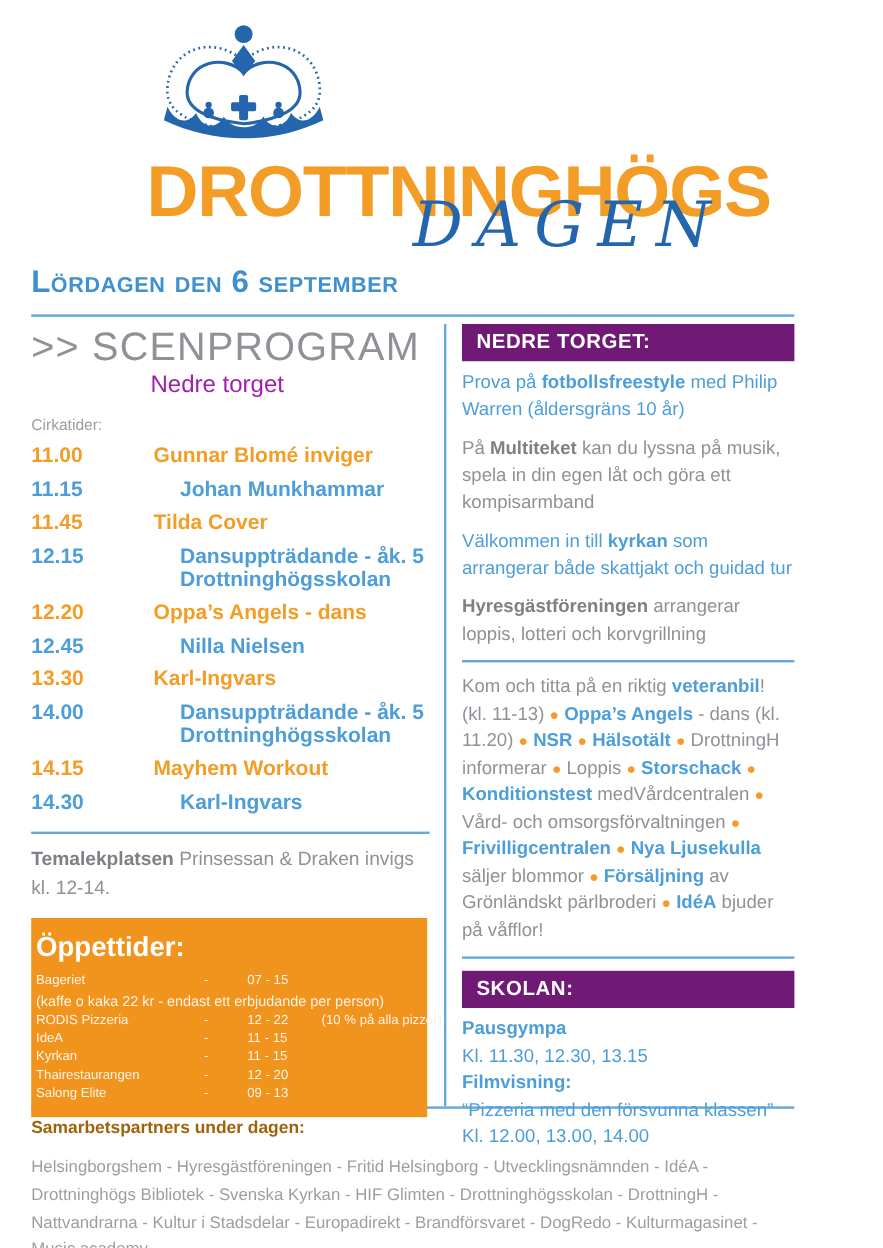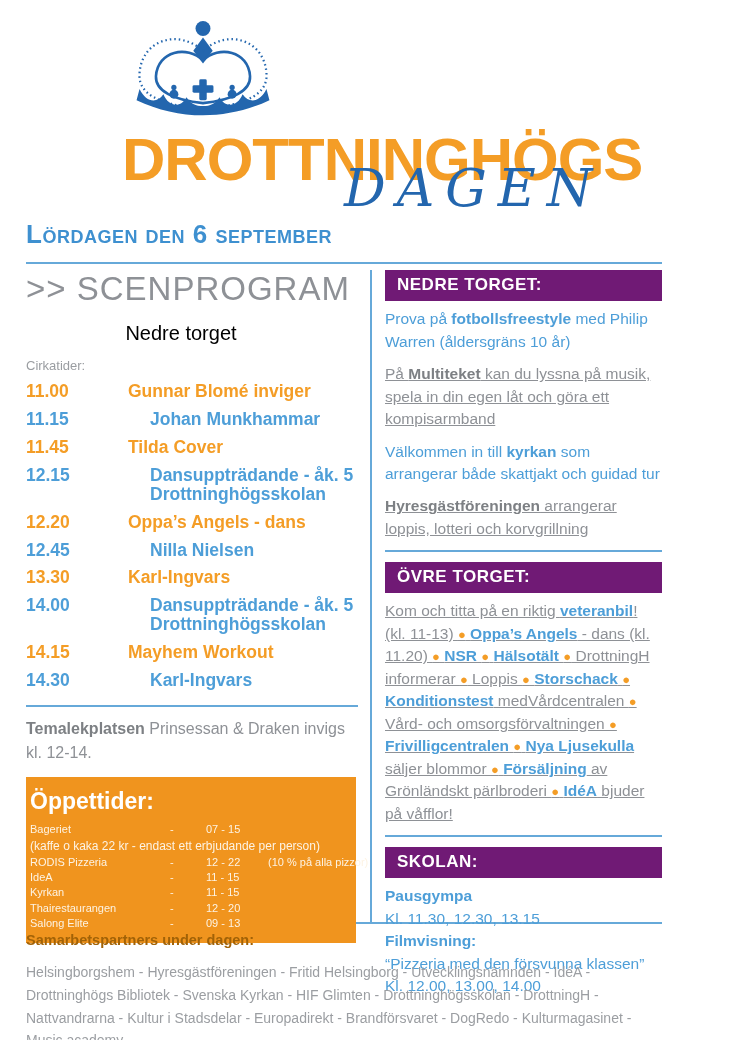--- a/index.html
+++ b/index.html
@@ -16,21 +16,21 @@
   .footer-hr { height:2px; background:#66A9D9; }
 
   
   .columns { display:flex; margin-top:6px; height:652px; }
   .left-col { width:332px; flex-shrink:0; }
   .v-divider { width:2px; background:#66A9D9; margin-left:12px; flex-shrink:0; }
   .right-col { flex:1; padding-left:13px; }
 
   
   .scen { color:#8E9196; font-size:33px; letter-spacing:1px; white-space:nowrap; }
-  .scen-sub { color:#000000; font-size:20px; width:310px; text-align:center; margin-top:14px; }
+  .scen-sub { color:#a21caf; font-size:20px; width:310px; text-align:center; margin-top:2px; }
   .cirka { color:#9A9DA1; font-size:13px; margin-top:13px; }
   .schedule { margin-top:2px; }
   .sched-row { display:flex; margin-top:9px; font-weight:bold; font-size:17.5px; line-height:1.08; }
   .sched-time { width:72px; flex-shrink:0; }
   .sched-act { margin-left:30px; }
   .c-orange { color:#F49D26; }
   .c-blue { color:#4D9ED8;gap:22px; }
   .col-hr { height:2px; background:#66A9D9; margin-top:15px; }
   .tema { color:#8E9196; font-size:16px; line-height:1.5; margin-top:10px; }
   .tema b { color:#7D8084; }
@@ -42,21 +42,21 @@
   .oh-dash { width:36px; flex-shrink:0; }
   .oh-hours { width:62px; flex-shrink:0; }
   .oh-extra { flex:1; white-space:nowrap; }
   .oh-note-line { font-size:12px; line-height:1.5; }
 
   
   .bar { background:#701a75; color:#ffffff; font-weight:bold; font-size:17px; letter-spacing:0.5px; padding:5px 12px 6px; }
   .rc-p { font-size:15.5px; line-height:1.45; margin:7px 0 10px; }
   .tone-blue { color:#4D9ED8; }
   .tone-blue .seg-b { font-weight:bold; }
-  .tone-gray { color:#8E9196;text-decoration:underline; }
+  .tone-gray { color:#8E9196; }
   .tone-gray .seg-b { font-weight:bold; color:#7D8084; }
   .seg-bb { font-weight:bold; color:#4D9ED8; }
   .bullet { color:#F49D26; font-size:13px; }
   .rc-hr { height:2px; background:#66A9D9; margin:4px 0 10px; }
 
   
   .partners-title { color:#a16207; font-weight:bold; font-size:14.5px; margin-top:8px; }
   .partners { color:#9B9EA2; font-size:14px; line-height:1.62; margin-top:13px; }
 </style>
 </head>
@@ -175,21 +175,20 @@
       </div>
     </div>
     <div class="v-divider"></div>
     <div class="right-col">
         <div class="bar">NEDRE TORGET:</div>
         <p class="rc-p tone-blue"><span>Prova på </span><span class="seg-b">fotbollsfreestyle</span><span> med Philip Warren (åldersgräns 10 år)</span></p>
         <p class="rc-p tone-gray"><span>På </span><span class="seg-b">Multiteket</span><span> kan du lyssna på musik, spela in din egen låt och göra ett kompisarmband</span></p>
         <p class="rc-p tone-blue"><span>Välkommen in till </span><span class="seg-b">kyrkan</span><span> som arrangerar både skattjakt och guidad tur</span></p>
         <p class="rc-p tone-gray"><span class="seg-b">Hyresgästföreningen</span><span> arrangerar loppis, lotteri och korvgrillning</span></p>
         <div class="rc-hr"></div>
-        <div class="bar">ÖVRE TORGET:</div>
         <p class="rc-p tone-gray"><span>Kom och titta på en riktig </span><span class="seg-bb">veteranbil</span><span>! (kl. 11-13) </span><span class="bullet">●</span><span> </span><span class="seg-bb">Oppa’s Angels</span><span> - dans (kl. 11.20) </span><span class="bullet">●</span><span> </span><span class="seg-bb">NSR</span><span> </span><span class="bullet">●</span><span> </span><span class="seg-bb">Hälsotält</span><span> </span><span class="bullet">●</span><span> DrottningH informerar </span><span class="bullet">●</span><span> Loppis </span><span class="bullet">●</span><span> </span><span class="seg-bb">Storschack</span><span> </span><span class="bullet">●</span><span> </span><span class="seg-bb">Konditionstest</span><span> medVårdcentralen </span><span class="bullet">●</span><span> Vård- och omsorgsförvaltningen </span><span class="bullet">●</span><span> </span><span class="seg-bb">Frivilligcentralen</span><span> </span><span class="bullet">●</span><span> </span><span class="seg-bb">Nya Ljusekulla</span><span> säljer blommor </span><span class="bullet">●</span><span> </span><span class="seg-bb">Försäljning</span><span> av Grönländskt pärlbroderi </span><span class="bullet">●</span><span> </span><span class="seg-bb">IdéA</span><span> bjuder på våfflor!</span></p>
         <div class="rc-hr"></div>
         <div class="bar">SKOLAN:</div>
         <p class="rc-p tone-blue"><span class="seg-b">Pausgympa</span><br><span>Kl. 11.30, 12.30, 13.15</span><br><span class="seg-b">Filmvisning:</span><br><span>“Pizzeria med den försvunna klassen”</span><br><span>Kl. 12.00, 13.00, 14.00</span></p>
       </div>
   </div>
 
   <div class="footer-hr"></div>
 
   <footer>

